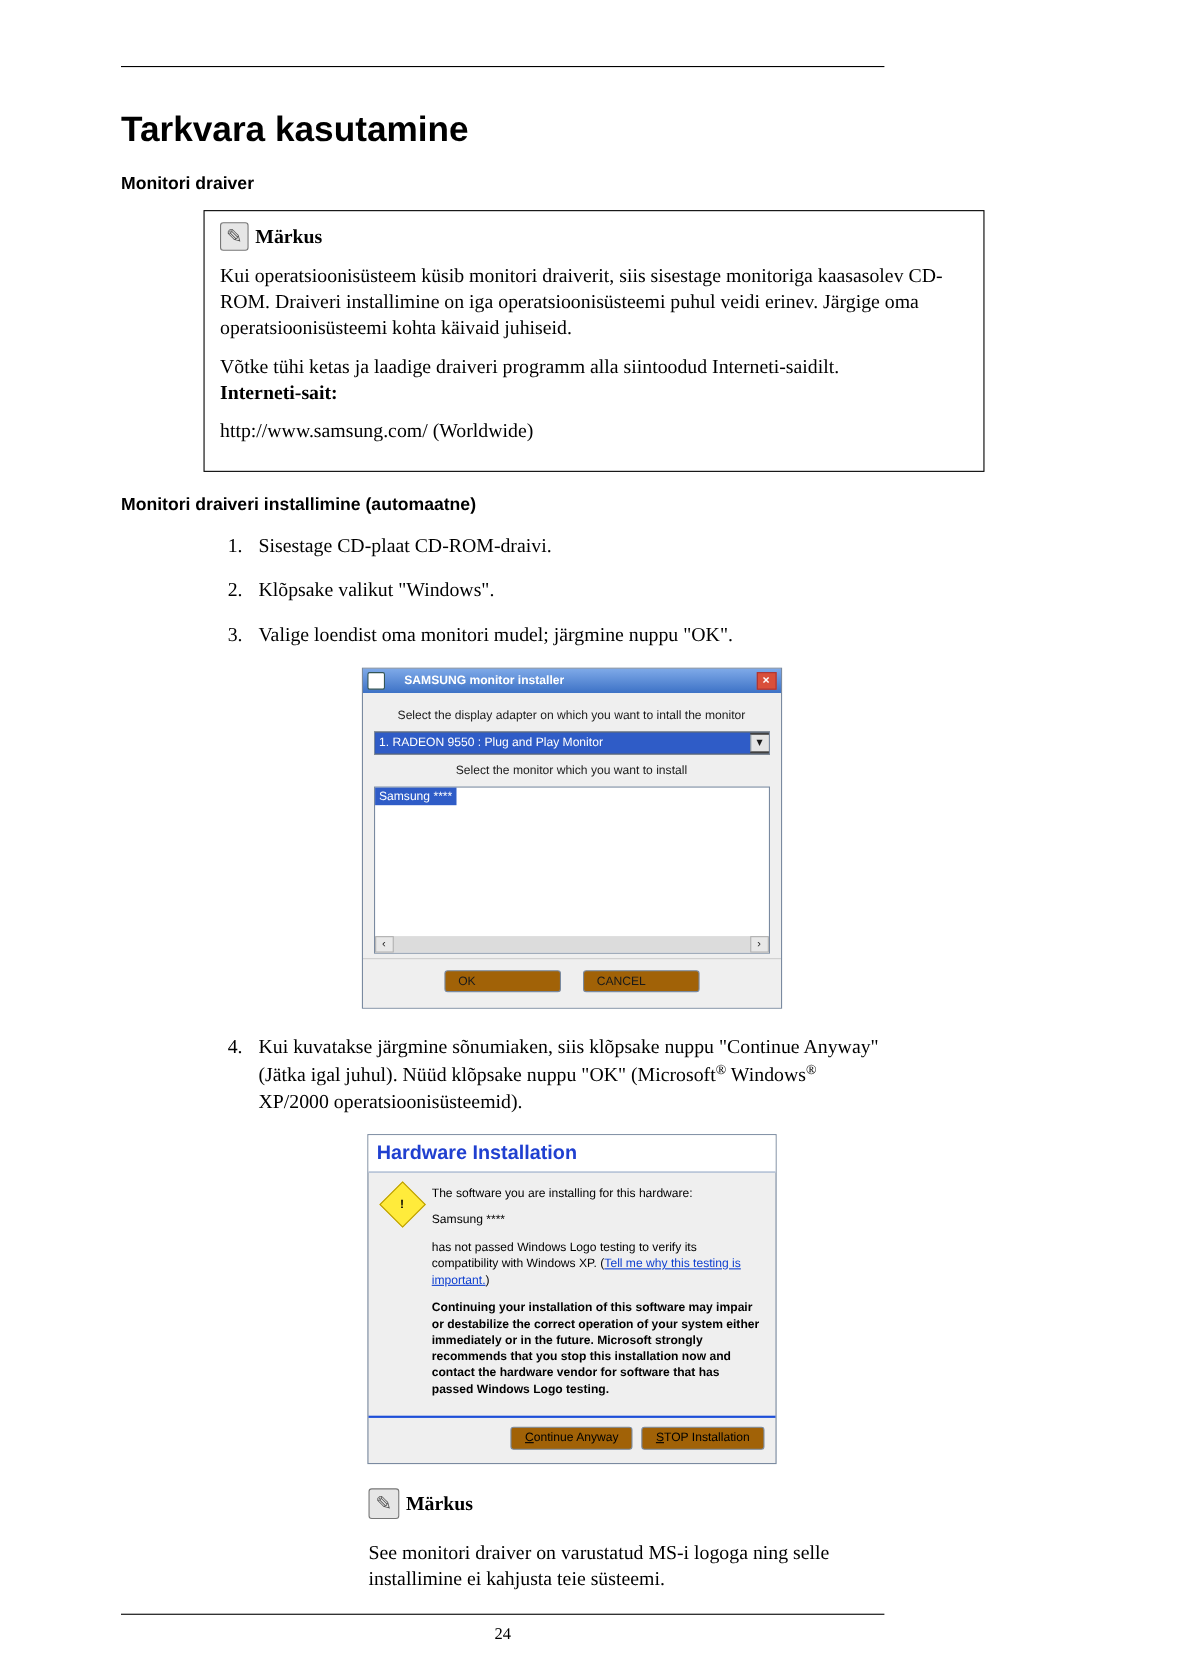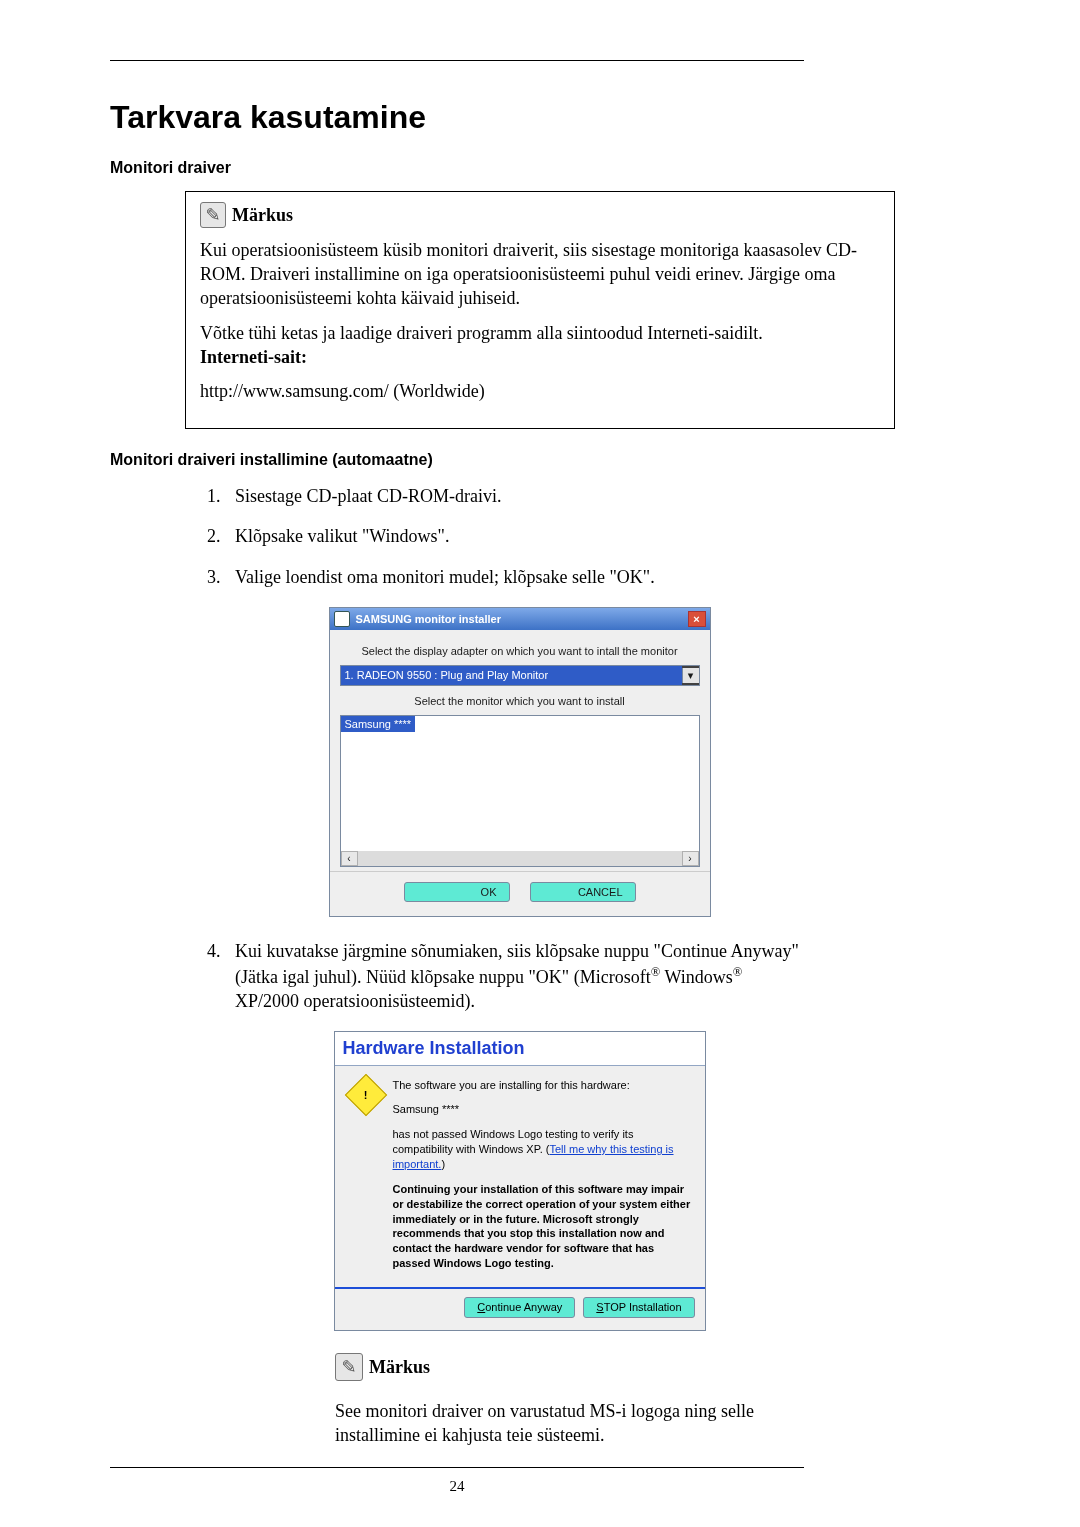--- a/index.html
+++ b/index.html
@@ -82,20 +82,21 @@
     color: #1a1a1a;
     background: #efefef;
   }
   .dlg1 .titlebar {
     background: linear-gradient(#7ea9e8, #3d72c6);
     color: #fff;
     display: flex;
     align-items: center;
     padding: 3px 4px;
     font-weight: bold;
+    gap: 12px;
   }
   .dlg1 .tb-icon {
     width: 14px; height: 14px;
     background: #fff;
     margin-right: 6px;
     border: 1px solid #355;
     border-radius: 2px;
   }
   .dlg1 .tb-close {
     width: 16px; height: 14px;
@@ -149,25 +150,25 @@
   .dlg1 .listbox .hscroll .track { flex: 1; }
   .dlg1 .buttons {
     display: flex; justify-content: center; gap: 20px;
     padding: 10px 0 14px 0;
     background: #efefef;
     border-top: 1px solid #ccc;
   }
   .xpbtn {
     min-width: 80px; padding: 2px 12px;
     border: 1px solid #7a8aa0;
-    background: #5eead4;
+    background: #a16207;
     border-radius: 3px;
     font-family: Tahoma, sans-serif;
     font-size: 11px;
-    text-align: right;
+    text-align: left;
   }
   
   .dlg2 {
     width: 370px;
     border: 1px solid #7a8aa0;
     font-family: Tahoma, Verdana, Arial, sans-serif;
     font-size: 11px;
     background: #efefef;
   }
   .dlg2 .titlebar {
@@ -246,21 +247,21 @@
     </p>
     <p>http://www.samsung.com/ (Worldwide)</p>
   </div>
 
   <h2 class="section">Monitori draiveri installimine (automaatne)</h2>
 
   <ol class="steps">
     <li>Sisestage CD-plaat CD-ROM-draivi.</li>
     <li>Klõpsake valikut "Windows".</li>
     <li>
-      <span>Valige loendist oma monitori mudel; klõpsake selle "OK".</span>
+      <span>Valige loendist oma monitori mudel; järgmine nuppu "OK".</span>
       <div class="screenshot-wrap">
         <div class="dlg1">
           <div class="titlebar">
             <div class="tb-icon"></div>
             <span>SAMSUNG monitor installer</span>
             <div class="tb-close">×</div>
           </div>
           <div class="body">
             <div class="center">Select the display adapter on which you want to intall the monitor</div>
             <div class="combo">

